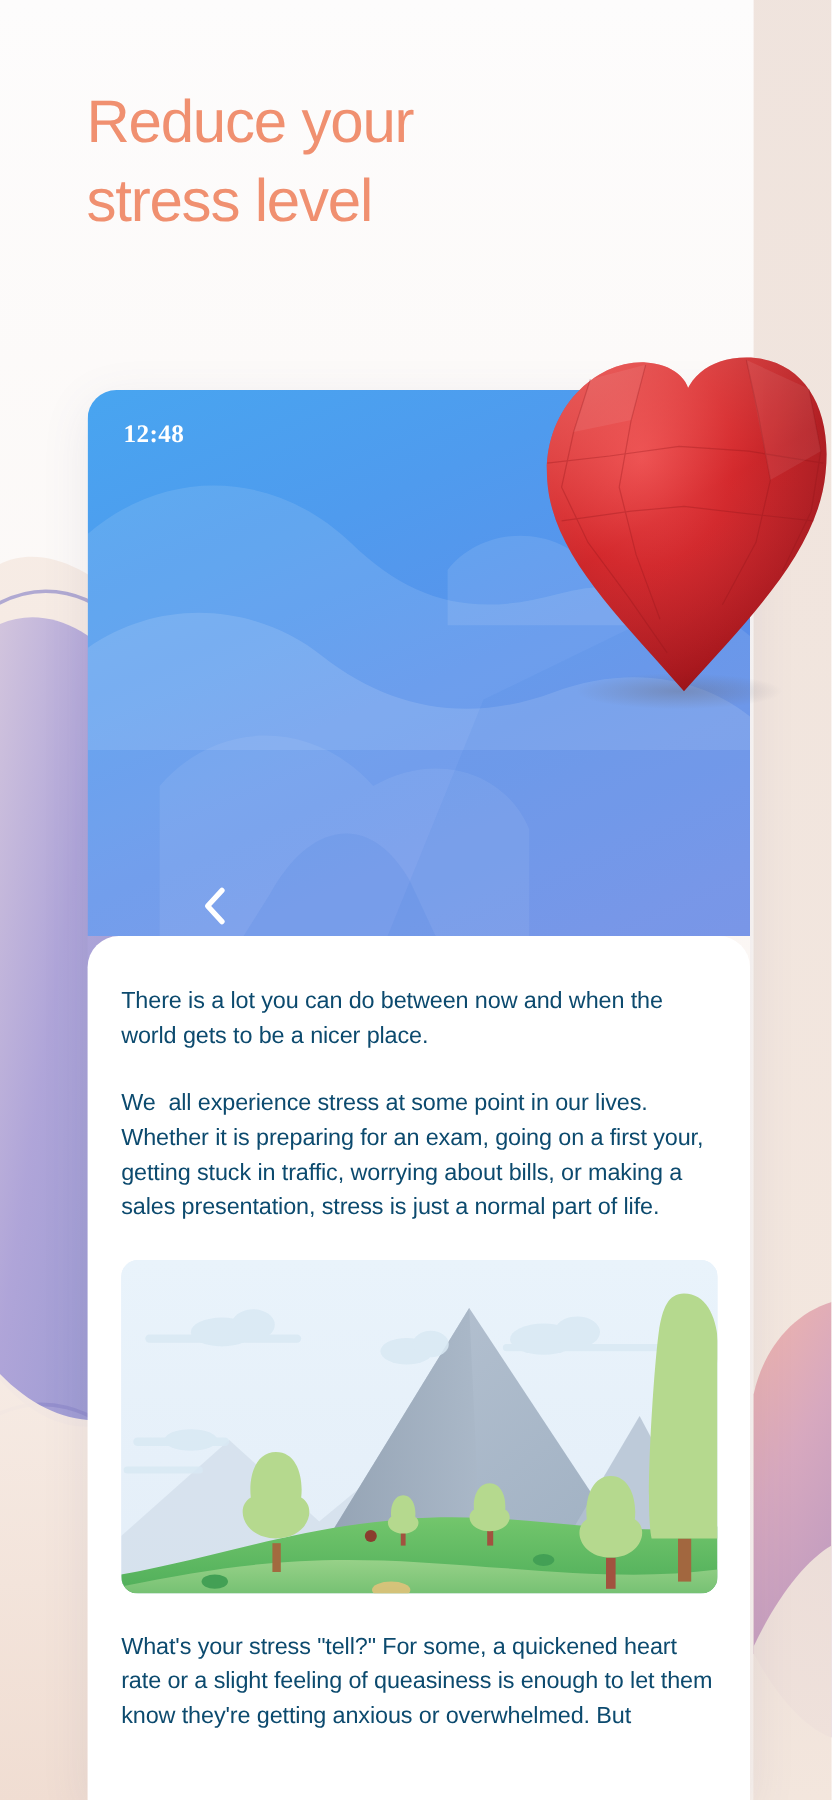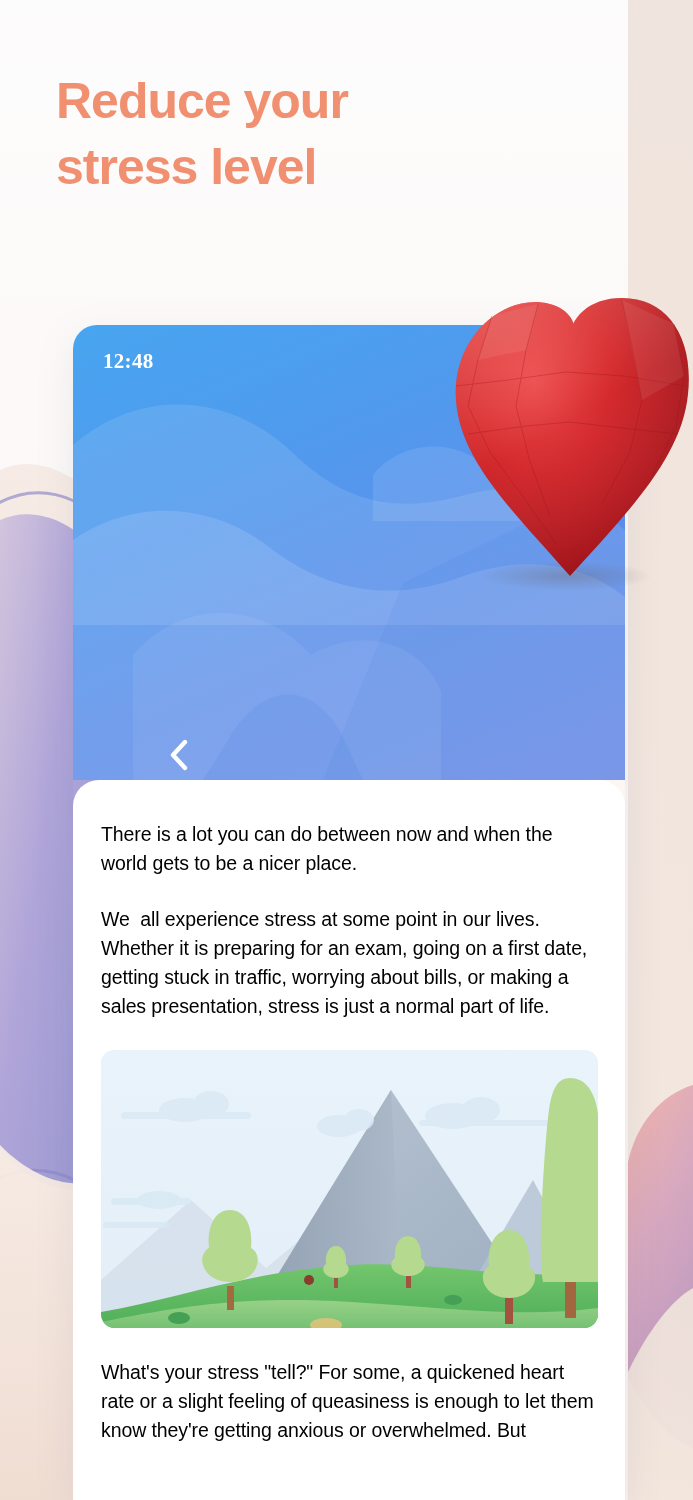--- a/index.html
+++ b/index.html
@@ -19,24 +19,24 @@
     background:linear-gradient(180deg,#fdfcfc 0%,#fbf7f4 22%,#f8f2ee 48%,#f6efeb 72%,#f7f1ee 100%);
   }
 
   
   .bg-layer { position:absolute; inset:0; overflow:hidden; pointer-events:none; }
   .bg-layer svg { position:absolute; inset:0; width:693px; height:1500px; display:block; }
 
   
   .headline {
     position:absolute;
-    left:56px; top:68px;
+    left:72px; top:68px;
     width:460px;
     font-size:50px;
-    font-weight:bold;
+    font-weight:normal;
     line-height:1.32;
     letter-spacing:-1.0px;
     color:#f1907095;
     z-index:5;
   }
   .headline-inner { color:#f09070; }
 
   
   .heart-wrap {
     position:absolute;
@@ -142,21 +142,21 @@
     background:#ffffff;
     border-radius:26px 26px 0 0;
     z-index:20;
     overflow:hidden;
   }
   .sheet-inner { padding:40px 28px 0 28px; }
 
   .para {
     font-size:19.5px;
     line-height:1.50;
-    color:#000000;
+    color:#0c4a6e;
     letter-spacing:-0.1px;
     white-space:pre-wrap;
   }
   .para + .para { margin-top:26px; }
 
   .illo {
     margin-top:28px;
     width:497px; height:278px;
     border-radius:14px;
     overflow:hidden;
@@ -285,21 +285,21 @@
       </svg>
       <svg width="34" height="44" viewBox="0 0 34 44">
         <path d="M24 2 L3 22 L13 24 L7 42 L31 19 L19 17 Z" fill="#ffffff" opacity="0.42"></path>
       </svg>
     </div>
   </div>
 
   <div class="sheet">
     <div class="sheet-inner">
       <p class="para">There is a lot you can do between now and when the world gets to be a nicer place.</p>
-      <p class="para">We  all experience stress at some point in our lives. Whether it is preparing for an exam, going on a first date, getting stuck in traffic, worrying about bills, or making a sales presentation, stress is just a normal part of life.</p>
+      <p class="para">We  all experience stress at some point in our lives. Whether it is preparing for an exam, going on a first your, getting stuck in traffic, worrying about bills, or making a sales presentation, stress is just a normal part of life.</p>
 
       <div class="illo">
         <svg viewBox="0 0 497 278" preserveAspectRatio="none">
           <defs>
             <linearGradient id="sky" x1="0" y1="0" x2="0" y2="1">
               <stop offset="0%" stop-color="#e9f3fb"></stop>
                 <stop offset="100%" stop-color="#e4eef8"></stop>
             </linearGradient>
             <linearGradient id="mt" x1="0" y1="0" x2="1" y2="1">
               <stop offset="0%" stop-color="#b7c3d2"></stop>

